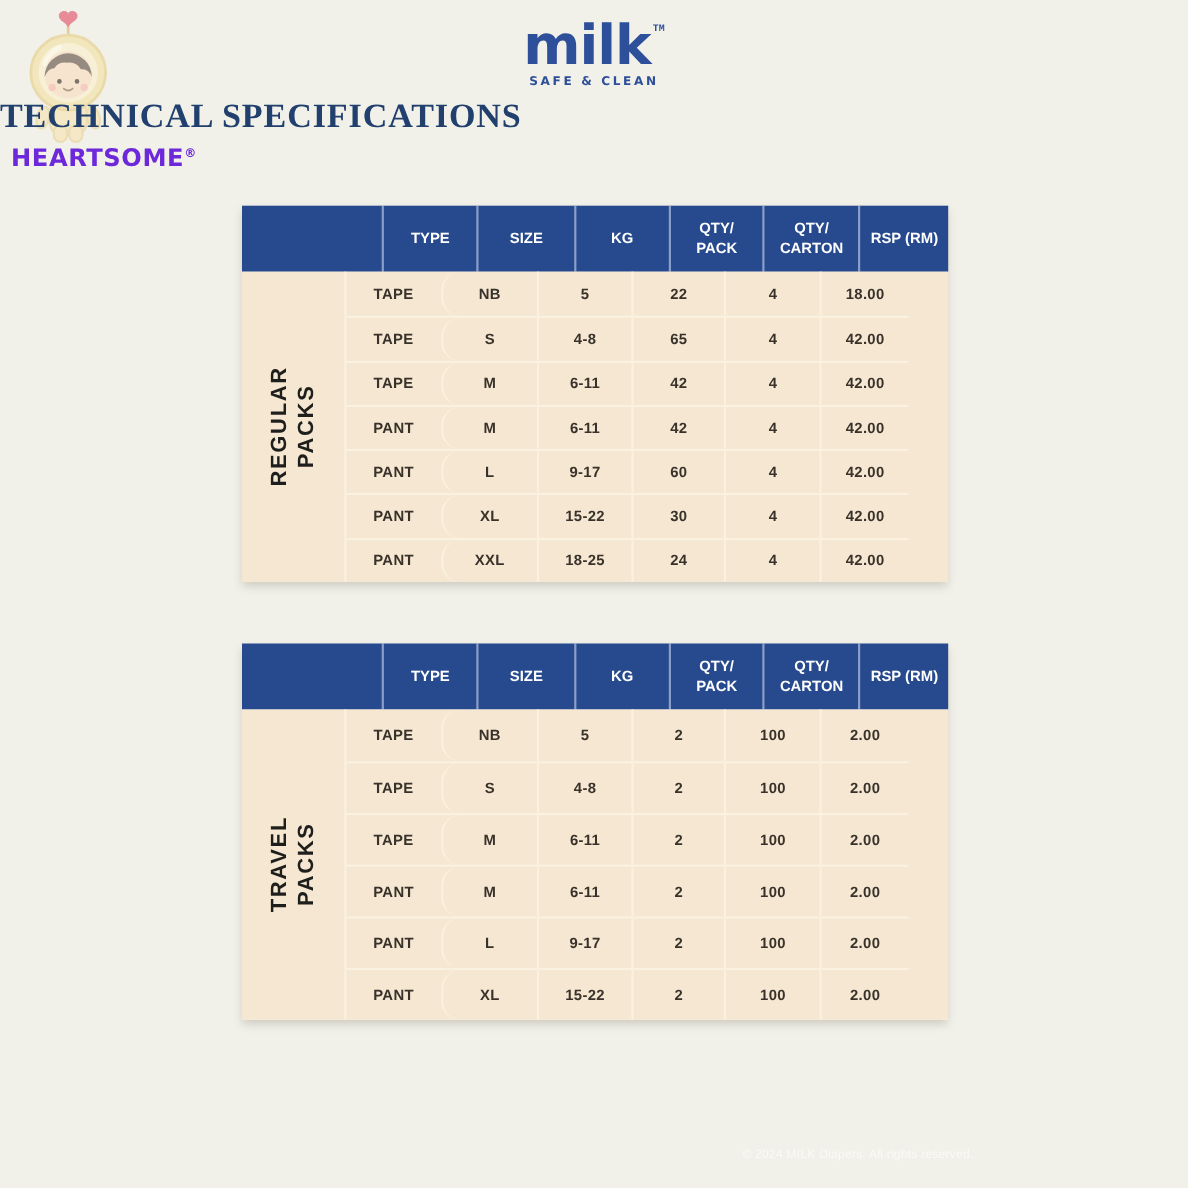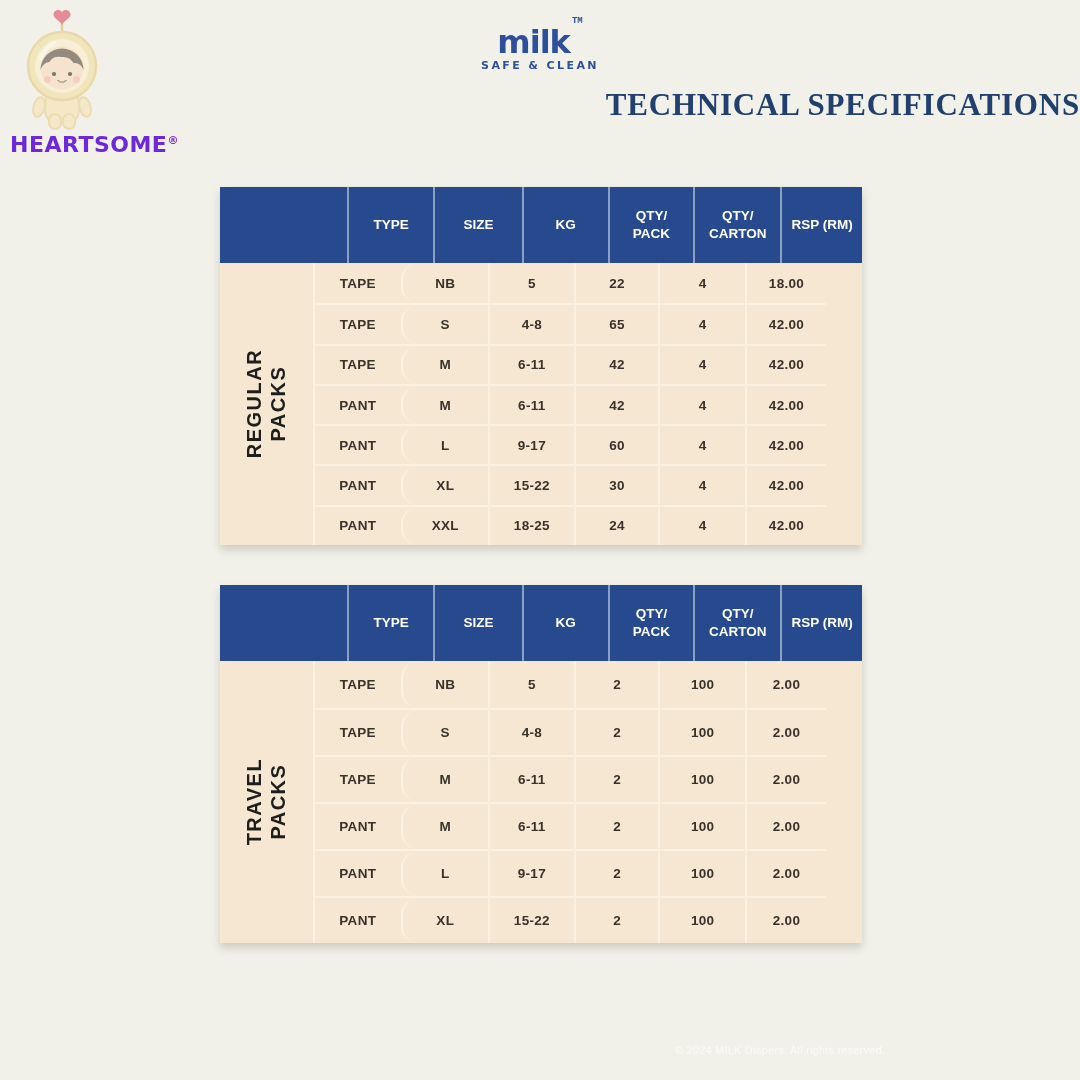--- a/index.html
+++ b/index.html
@@ -10,34 +10,34 @@
   
   .hs-logo { position:absolute; left:6px; top:8px; width:180px; }
   .hs-mascot { display:block; margin-left:0; }
   .hs-text { margin-top:2px; margin-left:4px; font-family:"DejaVu Sans", sans-serif;
              font-weight:800; font-size:22px; letter-spacing:0.5px; color:#6d28d9; }
   .hs-text sup { font-size:11px; vertical-align:8px; font-weight:700; }
 
   
   .milk-logo { position:absolute; left:0; top:16px; width:100%; text-align:center;
                font-family:"DejaVu Sans", sans-serif; color:#2e4f99; }
-  .milk-word { font-size:32px; font-weight:800; letter-spacing:-1px; line-height:1; }
+  .milk-word { font-size:50px; font-weight:800; letter-spacing:-1px; line-height:1; }
   .milk-tm   { font-size:9px; font-weight:700; vertical-align:30px; letter-spacing:0; margin-left:2px;font-family:Liberation Mono, monospace; }
   .milk-tagline { font-size:11px; font-weight:700; letter-spacing:2.4px; margin-top:1px; }
-  .page-title { position:absolute; left:0; top:87px; width:100%; text-align:right;
+  .page-title { position:absolute; left:0; top:87px; width:100%; text-align:left;
                 font-family:"Liberation Serif", serif; font-weight:700; font-size:31px;
                 letter-spacing:0.8px; color:#21406e; }
 
   
   .spec-table { position:absolute; left:220px; width:642px;
                 box-shadow:0 5px 8px rgba(130,120,100,0.30); }
   .t1 { top:187px; }
   .t2 { top:585px; }
 
-  .thead { display:flex; height:76px; background:#274a8e;padding-left:40px; }
+  .thead { display:flex; height:60px; background:#274a8e;padding-left:40px; }
   .thead .hcell { display:flex; align-items:center; justify-content:center; text-align:center;
                   color:#ffffff; font-weight:700; font-size:13.5px; line-height:1.3;
                   white-space:pre-line; border-left:2px solid rgba(220,230,245,0.55); }
   .thead .hcell:first-child { border-left:none; }
   .h0{width:93px;} .h1{width:92px;} .h2{width:94px;} .h3{width:92px;}
   .h4{width:91px;} .h5{width:93px;} .h6{width:87px;}
 
   .tbody-wrap { display:flex; background:#f5e7d1; }
   .glabel { width:93px; display:flex; align-items:center; justify-content:center; }
   .glabel-inner { transform:rotate(-90deg); white-space:pre-line; text-align:center;

